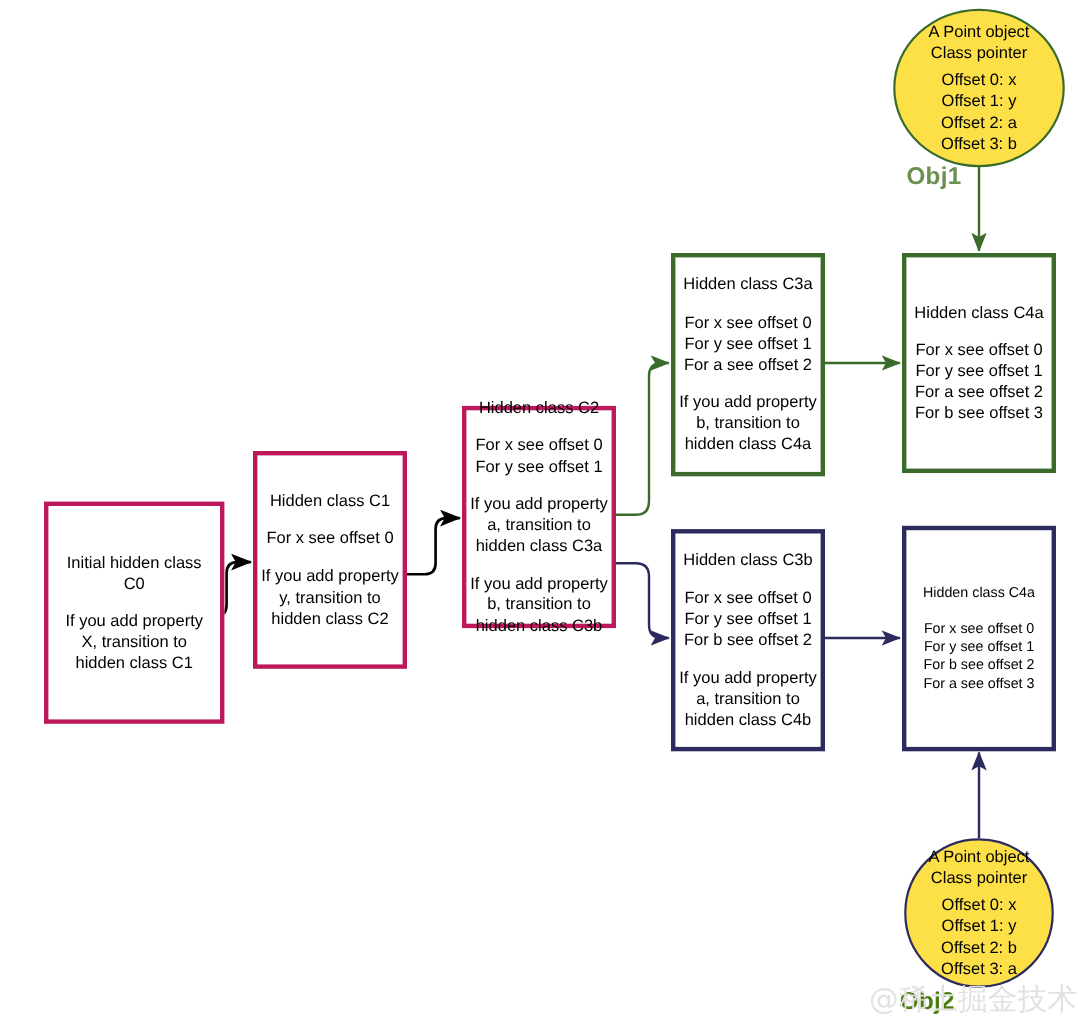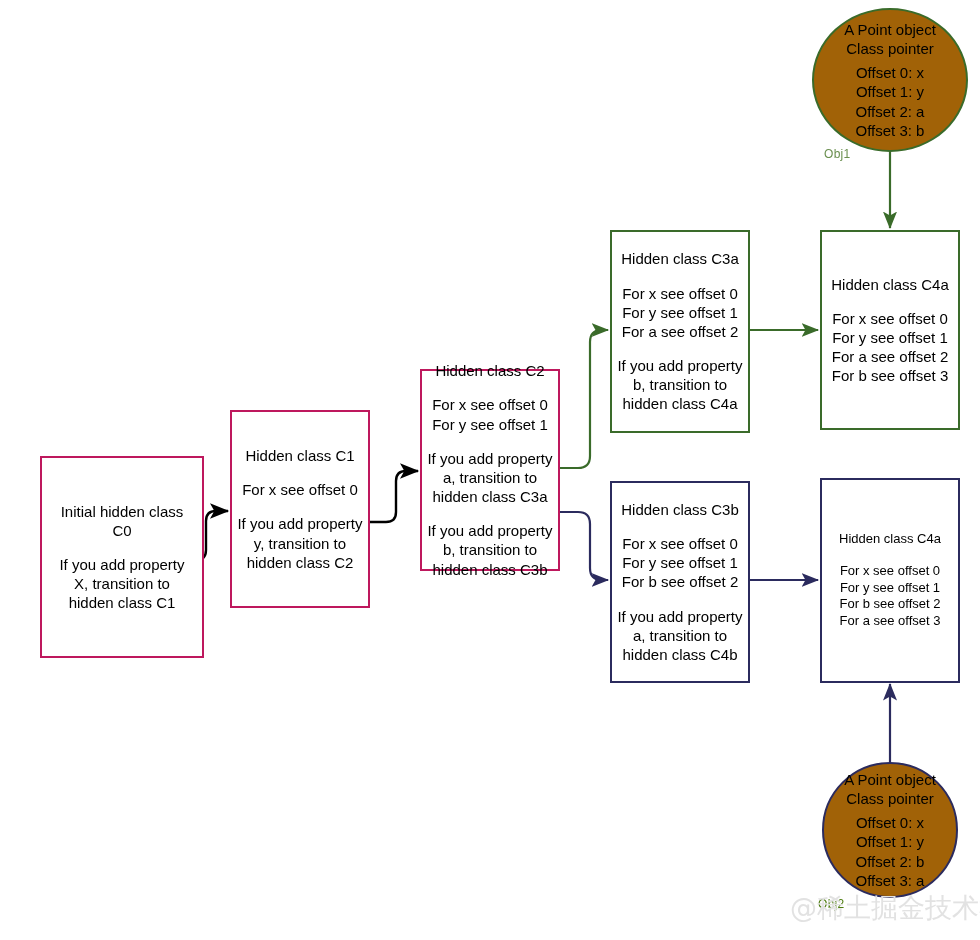--- a/index.html
+++ b/index.html
@@ -39,54 +39,55 @@
     line-height: 1.28;
   }
   .node .para {
     margin: 0;
     white-space: pre-line;
   }
   .node .para + .para {
     margin-top: 15px;
   }
   .box {
-    border: 2px solid #be185d;
+    border: 4px solid #be185d;
     font-size: 15px;
   }
   .box.green {
     border-color: #3a6b2a;
   }
   .box.purple {
     border-color: #2b2b5e;
   }
   .box.small-text {
     font-size: 13px;
   }
   .obj {
     position: absolute;
     box-sizing: border-box;
     border-radius: 50%;
-    background: #a16207;
+    background: #fde047;
     display: flex;
     flex-direction: column;
     align-items: center;
     justify-content: center;
     text-align: center;
     font-size: 15px;
     color: #000000;
     line-height: 1.3;
   }
   .obj.green { border: 2px solid #3a6b2a; }
   .obj.purple { border: 2px solid #2b2b5e; }
   .obj .para { margin: 0; white-space: pre-line; }
   .obj .para + .para { margin-top: 4px; }
   .obj-label {
     position: absolute;
-    font-size: 12px;
+    font-size: 22px;
     letter-spacing: .3px;
+    font-weight: bold;
   }
   .obj-label.green { color: #6a8f4f; }
   .obj-label.purple { color: #4d7c0f; }
   .watermark {
     position: absolute;
     font-size: 27px;
     color: #e2e2e2;
     white-space: nowrap;
     user-select: none;
     font-family: "DejaVu Sans", sans-serif;

